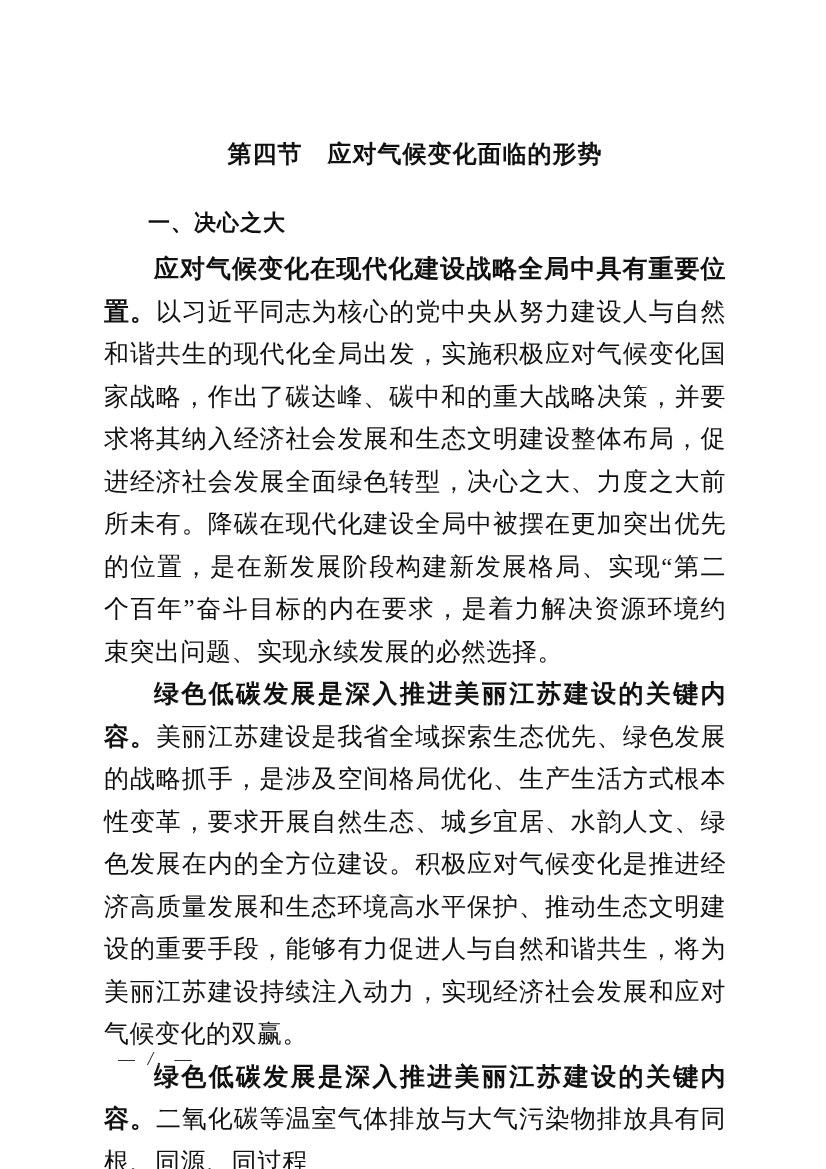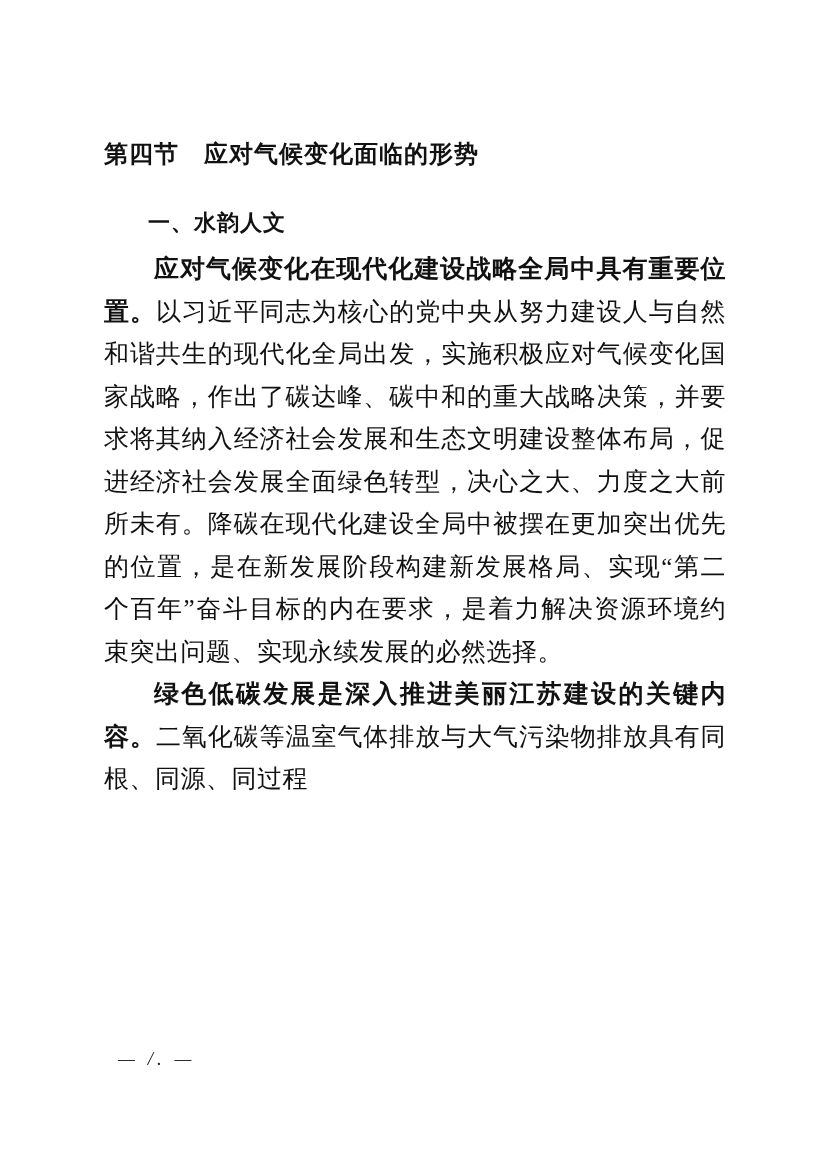--- a/index.html
+++ b/index.html
@@ -15,20 +15,21 @@
     font-family: "Liberation Serif", "DejaVu Serif", serif;
   }
   .content {
     position: absolute;
     left: 104px;
     right: 100px;
     top: 0;
   }
   .doc-title {
     margin-top: 138px;
+    text-align: center;
     font-family: "Liberation Sans", "DejaVu Sans", sans-serif;
     font-weight: 700;
     font-size: 24px;
     letter-spacing: 1px;
     white-space: pre;
   }
   .sub-heading {
     margin-top: 38px;
     padding-left: 44px;
     font-family: "Liberation Sans", "DejaVu Sans", sans-serif;
@@ -61,24 +62,25 @@
   }
 </style>
 </head>
 <body>
 
 <div class="page">
   <div class="content">
 
     <h1 class="doc-title">第四节　应对气候变化面临的形势</h1>
 
-    <h2 class="sub-heading">一、水韵人文</h2>
+    <h2 class="sub-heading">一、决心之大</h2>
 
     <div class="body-text">
       <p><span class="lead">应对气候变化在现代化建设战略全局中具有重要位置。</span><span>以习近平同志为核心的党中央从努力建设人与自然和谐共生的现代化全局出发，实施积极应对气候变化国家战略，作出了碳达峰、碳中和的重大战略决策，并要求将其纳入经济社会发展和生态文明建设整体布局，促进经济社会发展全面绿色转型，决心之大、力度之大前所未有。降碳在现代化建设全局中被摆在更加突出优先的位置，是在新发展阶段构建新发展格局、实现“第二个百年”奋斗目标的内在要求，是着力解决资源环境约束突出问题、实现永续发展的必然选择。</span></p>
 
+      <p><span class="lead">绿色低碳发展是深入推进美丽江苏建设的关键内容。</span><span>美丽江苏建设是我省全域探索生态优先、绿色发展的战略抓手，是涉及空间格局优化、生产生活方式根本性变革，要求开展自然生态、城乡宜居、水韵人文、绿色发展在内的全方位建设。积极应对气候变化是推进经济高质量发展和生态环境高水平保护、推动生态文明建设的重要手段，能够有力促进人与自然和谐共生，将为美丽江苏建设持续注入动力，实现经济社会发展和应对气候变化的双赢。</span></p>
 
       <p><span class="lead">绿色低碳发展是深入推进美丽江苏建设的关键内容。</span><span>二氧化碳等温室气体排放与大气污染物排放具有同根、同源、同过程</span></p>
     </div>
   </div>
 
   <div class="page-footer">— /. —</div>
 </div>
 
 </body></html>

